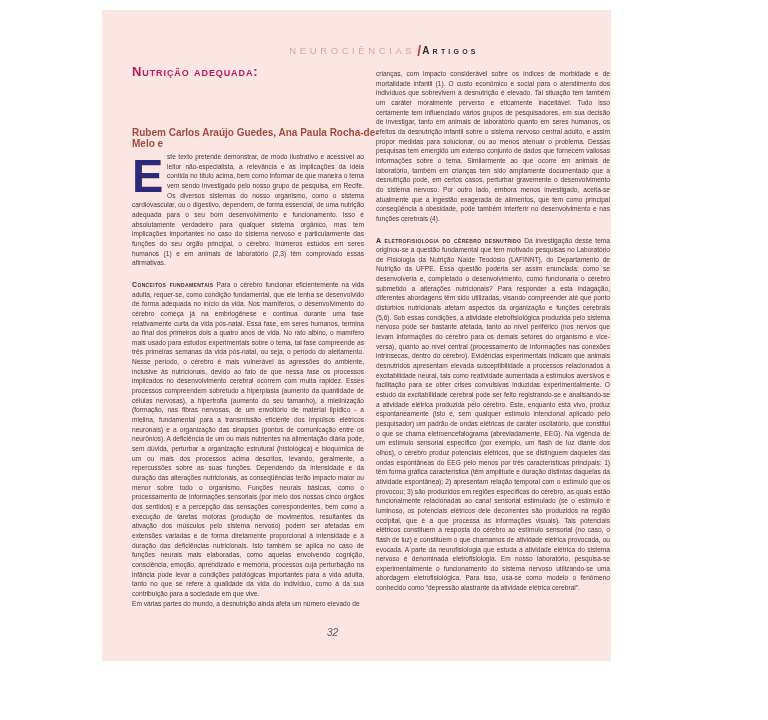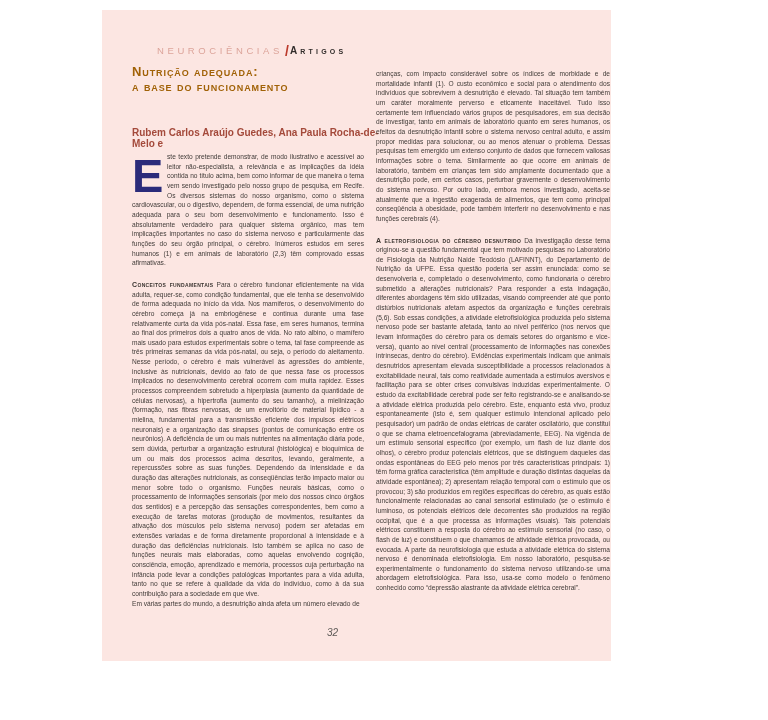--- a/index.html
+++ b/index.html
@@ -1,31 +1,31 @@
 <!DOCTYPE html>
 <html lang="pt"><head>
 <meta charset="utf-8">
 <style>
   html,body{margin:0;padding:0;background:#ffffff;}
   .canvas{position:relative;width:768px;height:720px;background:#ffffff;overflow:hidden;
           font-family:"Liberation Sans",sans-serif;}
   .magazine-page{position:absolute;left:102px;top:10px;width:509px;height:651px;
                  background:#fce6e2;}
   
-  .masthead{position:absolute;left:0;right:0;top:30px;padding-left:55px;
+  .masthead{position:absolute;left:0;right:0;top:30px;text-align:center;padding-left:55px;
             white-space:nowrap;}
   .masthead .pub{font-size:9.5px;letter-spacing:3.6px;color:#dca49a;font-weight:normal;}
   .masthead .slash{font-size:14px;color:#bb3a2c;font-weight:bold;margin:0 1px 0 2px;
                    vertical-align:-2px;}
   .masthead .sect{font-size:10px;letter-spacing:3.2px;color:#322d2b;font-weight:bold;
                   font-variant:small-caps;}
   
   .title-block{position:absolute;left:30px;top:55px;width:240px;
                font-size:13px;line-height:14.5px;font-weight:bold;letter-spacing:0.9px;
-               color:#a16207;font-variant:small-caps;}
+               color:#be185d;font-variant:small-caps;}
   .authors{position:absolute;left:30px;top:118px;width:250px;
            font-size:10px;line-height:10.5px;font-weight:bold;color:#a44a3b;}
   
   .col{position:absolute;color:#403b38;}
   .col-left{left:30px;top:142px;width:232px;}
   .col-right{left:274px;top:59px;width:234px;}
   .para{font-size:6.6px;line-height:9.65px;text-align:justify;margin:0;}
   .intro{margin-bottom:12px;}
   .spaced{margin-top:12px;}
   .dropcap{float:left;width:31px;height:45px;font-size:47px;line-height:45px;
@@ -41,21 +41,20 @@
 
 <div class="canvas">
   <div class="magazine-page">
 
     <div class="masthead">
       <span class="pub">NEUROCIÊNCIAS</span><span class="slash">/</span><span class="sect">Artigos</span>
     </div>
 
     <div class="title-block">
       <div>Nutrição adequada:</div>
-      <div>a base do funcionamento</div>
     </div>
 
     <div class="authors">
       <div>Rubem Carlos Araújo Guedes, Ana Paula Rocha-de-Melo e</div>
     </div>
 
     <div class="col col-left">
       <p class="para intro"><span class="dropcap">E</span><span>ste texto pretende demonstrar, de modo ilustrativo e acessível ao leitor não-especialista, a relevância e as implicações da idéia contida no título acima, bem como informar de que maneira o tema vem sendo investigado pelo nosso grupo de pesquisa, em Recife. Os diversos sistemas do nosso organismo, como o sistema cardiovascular, ou o digestivo, dependem, de forma essencial, de uma nutrição adequada para o seu bom desenvolvimento e funcionamento. Isso é absolutamente verdadeiro para qualquer sistema orgânico, mas tem implicações importantes no caso do sistema nervoso e particularmente das funções do seu órgão principal, o cérebro. Inúmeros estudos em seres humanos (1) e em animais de laboratório (2,3) têm comprovado essas afirmativas.</span></p>
       <p class="para"><span class="runin">Conceitos fundamentais</span> <span>Para o cérebro funcionar eficientemente na vida adulta, requer-se, como condição fundamental, que ele tenha se desenvolvido de forma adequada no início da vida. Nos mamíferos, o desenvolvimento do cérebro começa já na embriogênese e continua durante uma fase relativamente curta da vida pós-natal. Essa fase, em seres humanos, termina ao final dos primeiros dois a quatro anos de vida. No rato albino, o mamífero mais usado para estudos experimentais sobre o tema, tal fase compreende as três primeiras semanas da vida pós-natal, ou seja, o período do aleitamento. Nesse período, o cérebro é mais vulnerável às agressões do ambiente, inclusive às nutricionais, devido ao fato de que nessa fase os processos implicados no desenvolvimento cerebral ocorrem com muita rapidez. Esses processos compreendem sobretudo a hiperplasia (aumento da quantidade de células nervosas), a hipertrofia (aumento do seu tamanho), a mielinização (formação, nas fibras nervosas, de um envoltório de material lipídico - a mielina, fundamental para a transmissão eficiente dos impulsos elétricos neuronais) e a organização das sinapses (pontos de comunicação entre os neurônios). A deficiência de um ou mais nutrientes na alimentação diária pode, sem dúvida, perturbar a organização estrutural (histológica) e bioquímica de um ou mais dos processos acima descritos, levando, geralmente, a repercussões sobre as suas funções. Dependendo da intensidade e da duração das alterações nutricionais, as conseqüências terão impacto maior ou menor sobre todo o organismo. Funções neurais básicas, como o processamento de informações sensoriais (por meio dos nossos cinco órgãos dos sentidos) e a percepção das sensações correspondentes, bem como a execução de tarefas motoras (produção de movimentos, resultantes da ativação dos músculos pelo sistema nervoso) podem ser afetadas em extensões variadas e de forma diretamente proporcional à intensidade e à duração das deficiências nutricionais. Isto também se aplica no caso de funções neurais mais elaboradas, como aquelas envolvendo cognição, consciência, emoção, aprendizado e memória, processos cuja perturbação na infância pode levar a condições patológicas importantes para a vida adulta, tanto no que se refere à qualidade da vida do indivíduo, como à da sua contribuição para a sociedade em que vive.</span></p>
       <p class="para">Em várias partes do mundo, a desnutrição ainda afeta um número elevado de</p>

